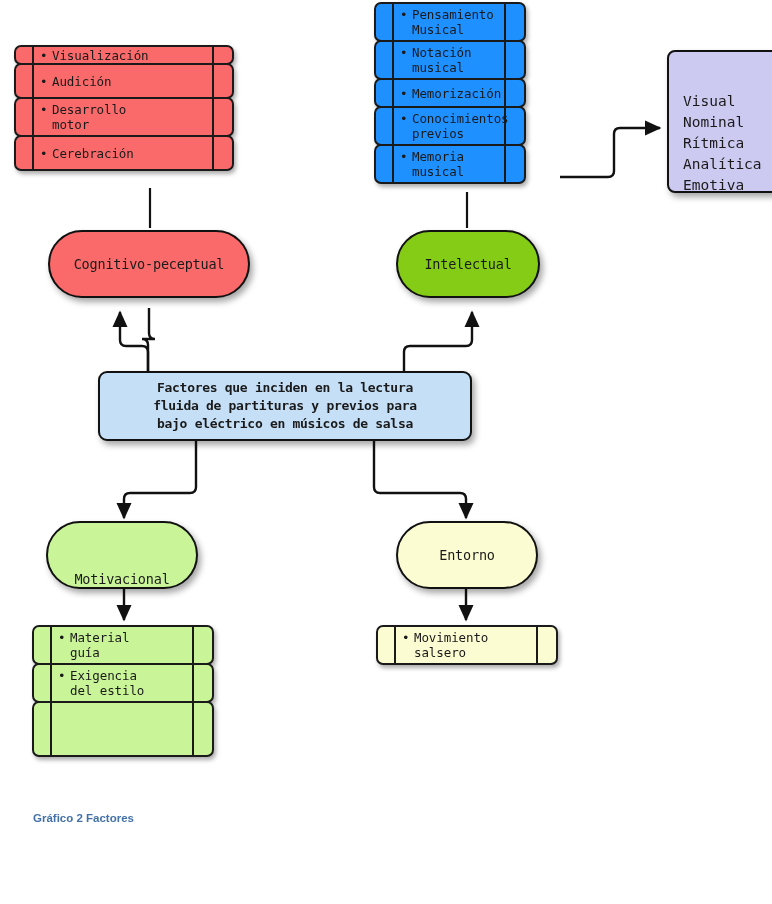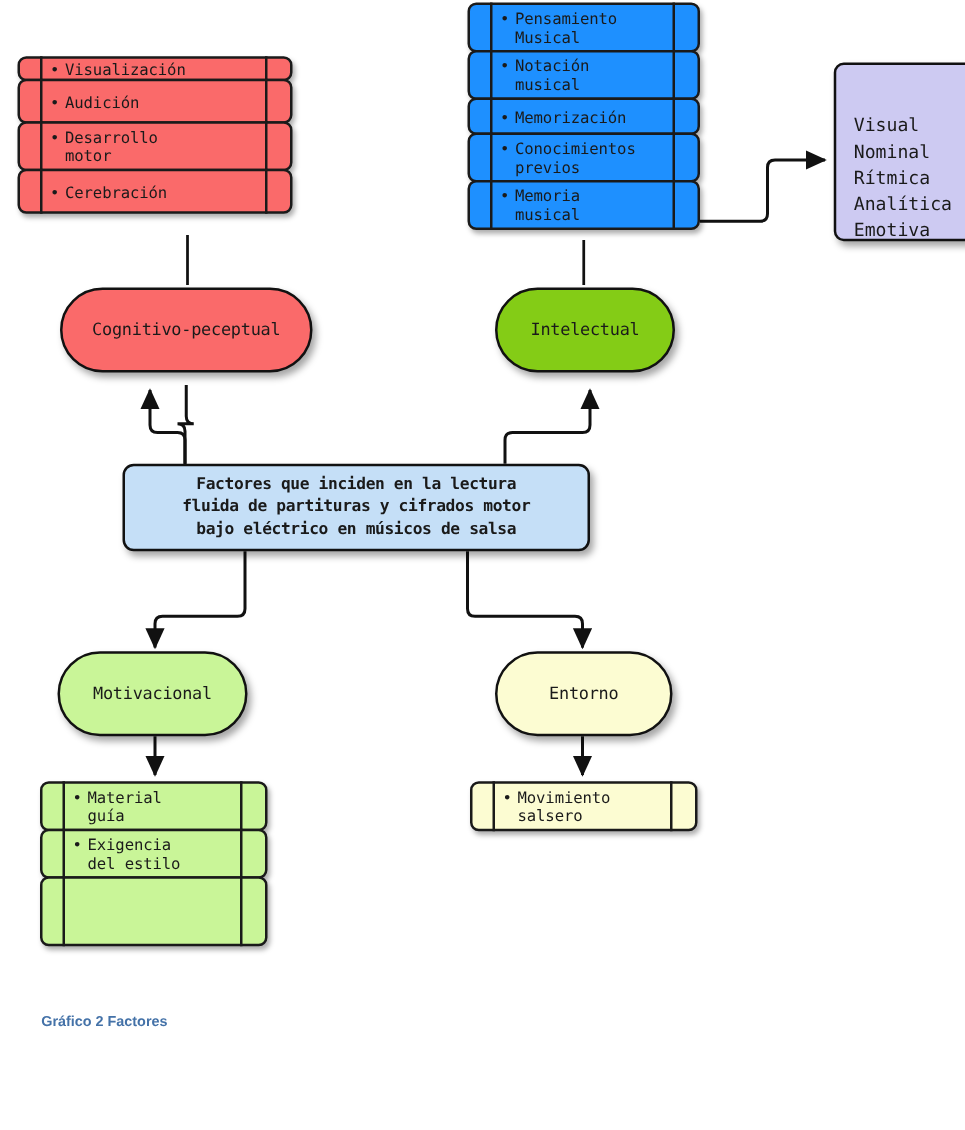--- a/index.html
+++ b/index.html
@@ -186,21 +186,21 @@
       <span class="bullet-text">Desarrollo
 motor</span>
     </div>
     <div class="stack-item" style="background:#fa6a6a; height:36px;">
       <span class="rail-l"></span>
       <span class="rail-r"></span>
       <span class="bullet-text">Cerebración</span>
     </div>
   </div>
 
-  <div class="stack" style="left:374px; top:2px; width:186px;">
+  <div class="stack" style="left:374px; top:2px; width:152px;">
     <div class="stack-item" style="background:#1e90ff; height:40px;">
       <span class="rail-l"></span>
       <span class="rail-r"></span>
       <span class="bullet-text">Pensamiento
 Musical</span>
     </div>
     <div class="stack-item" style="background:#1e90ff; height:40px;">
       <span class="rail-l"></span>
       <span class="rail-r"></span>
       <span class="bullet-text">Notación
@@ -236,25 +236,25 @@
   <div class="oval" style="left:48px; top:230px; width:202px; height:68px; background:#fa6a6a;">
     <span>Cognitivo-peceptual</span>
   </div>
 
   <div class="oval" style="left:396px; top:230px; width:144px; height:68px; background:#84cc16;">
     <span>Intelectual</span>
   </div>
 
   <div class="center-box" style="left:98px; top:371px; width:374px; height:70px; background:#c5dff7;">
     <span>Factores que inciden en la lectura
-fluida de partituras y cifrados motor
+fluida de partituras y previos para
 bajo eléctrico en músicos de salsa</span>
   </div>
 
-  <div class="oval" style="left:46px; top:521px; width:152px; height:68px; background:#c9f598;">
+  <div class="oval" style="left:46px; top:521px; width:152px; height:68px; background:#c9f598;align-items:flex-end;">
     <span>Motivacional</span>
   </div>
 
   <div class="oval" style="left:396px; top:521px; width:142px; height:68px; background:#fcfcd2;">
     <span>Entorno</span>
   </div>
 
   <div class="stack" style="left:32px; top:625px; width:182px;">
     <div class="stack-item" style="background:#c9f598; height:40px;">
       <span class="rail-l"></span>

